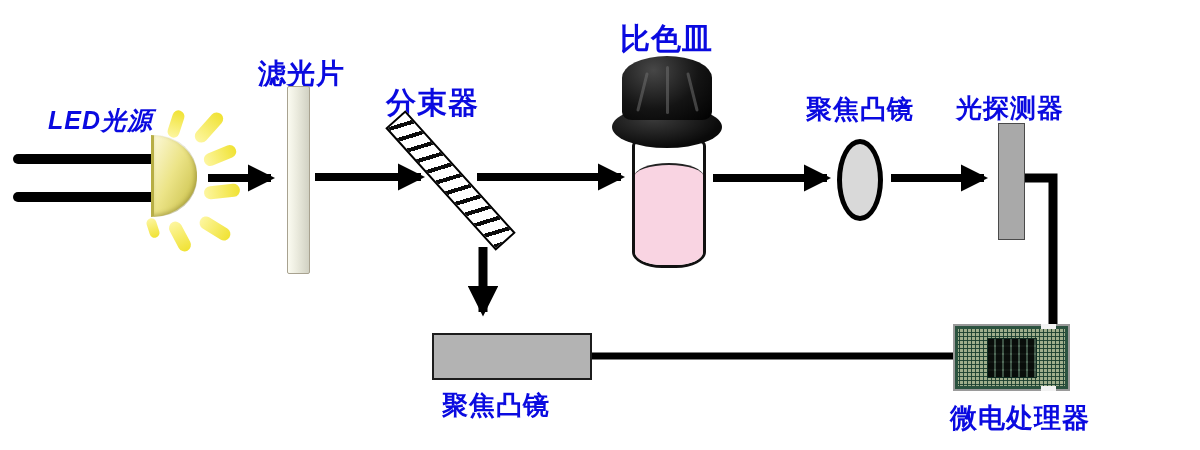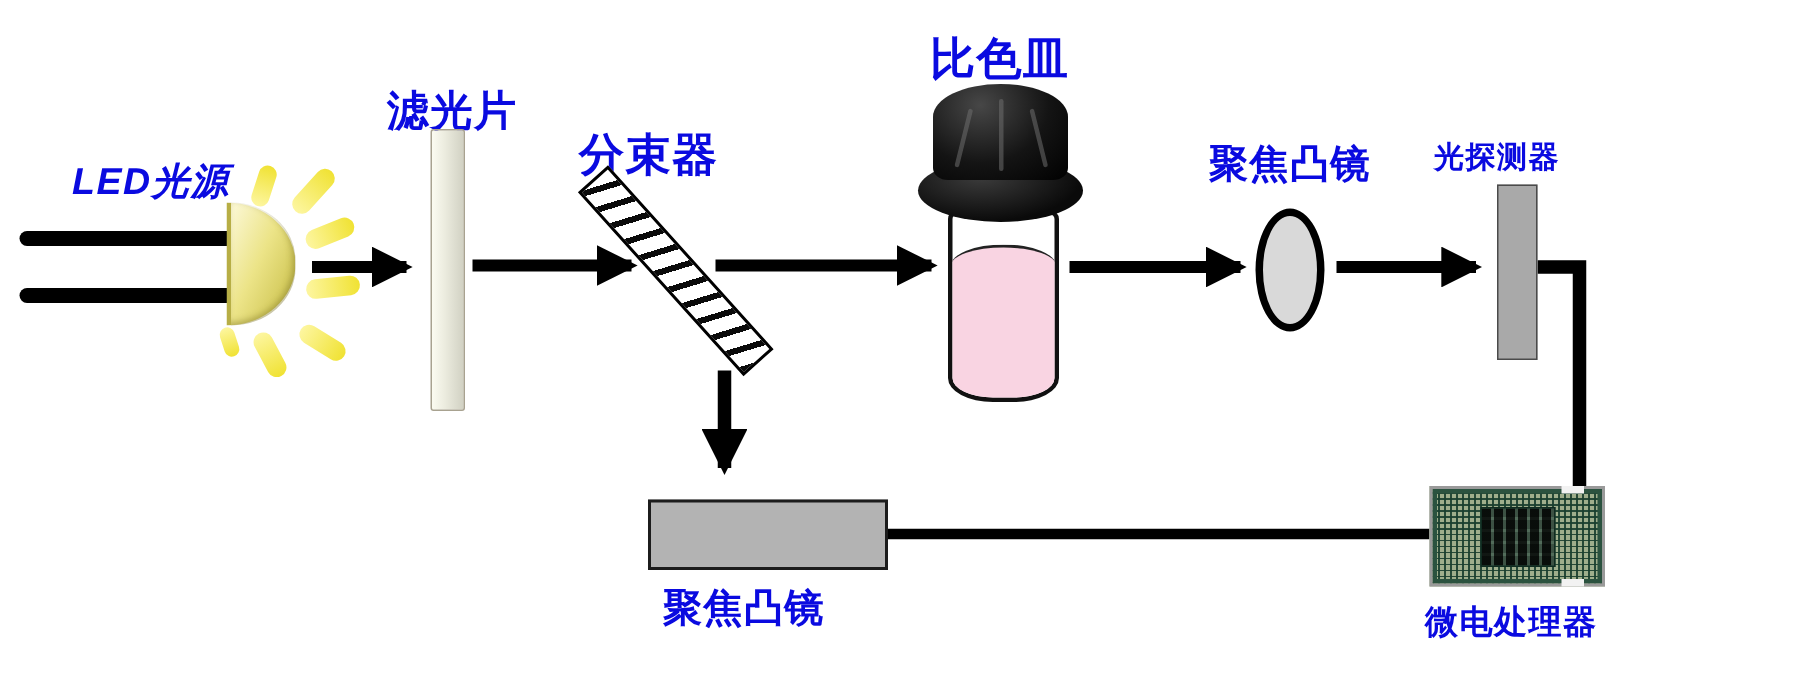--- a/index.html
+++ b/index.html
@@ -159,17 +159,17 @@
     <div id="chip-die"></div>
     <div class="chip-notch" style="right:12px;top:-2px;"></div>
     <div class="chip-notch" style="right:12px;bottom:-2px;"></div>
   </div>
 
   <div class="lbl" style="left:48px;top:104px;font-size:25px;font-style:italic;">LED光源</div>
   <div class="lbl" style="left:258px;top:55px;font-size:28px;">滤光片</div>
   <div class="lbl" style="left:386px;top:83px;font-size:30px;">分束器</div>
   <div class="lbl" style="left:620px;top:19px;font-size:30px;">比色皿</div>
   <div class="lbl" style="left:806px;top:92px;font-size:26px;">聚焦凸镜</div>
-  <div class="lbl" style="left:956px;top:91px;font-size:20px;">光探测器</div>
+  <div class="lbl" style="left:956px;top:91px;font-size:26px;">光探测器</div>
   <div class="lbl" style="left:442px;top:388px;font-size:26px;">聚焦凸镜</div>
-  <div class="lbl" style="left:950px;top:400px;font-size:22px;">微电处理器</div>
+  <div class="lbl" style="left:950px;top:400px;font-size:27px;">微电处理器</div>
 
 </div>
 
 </body></html>

